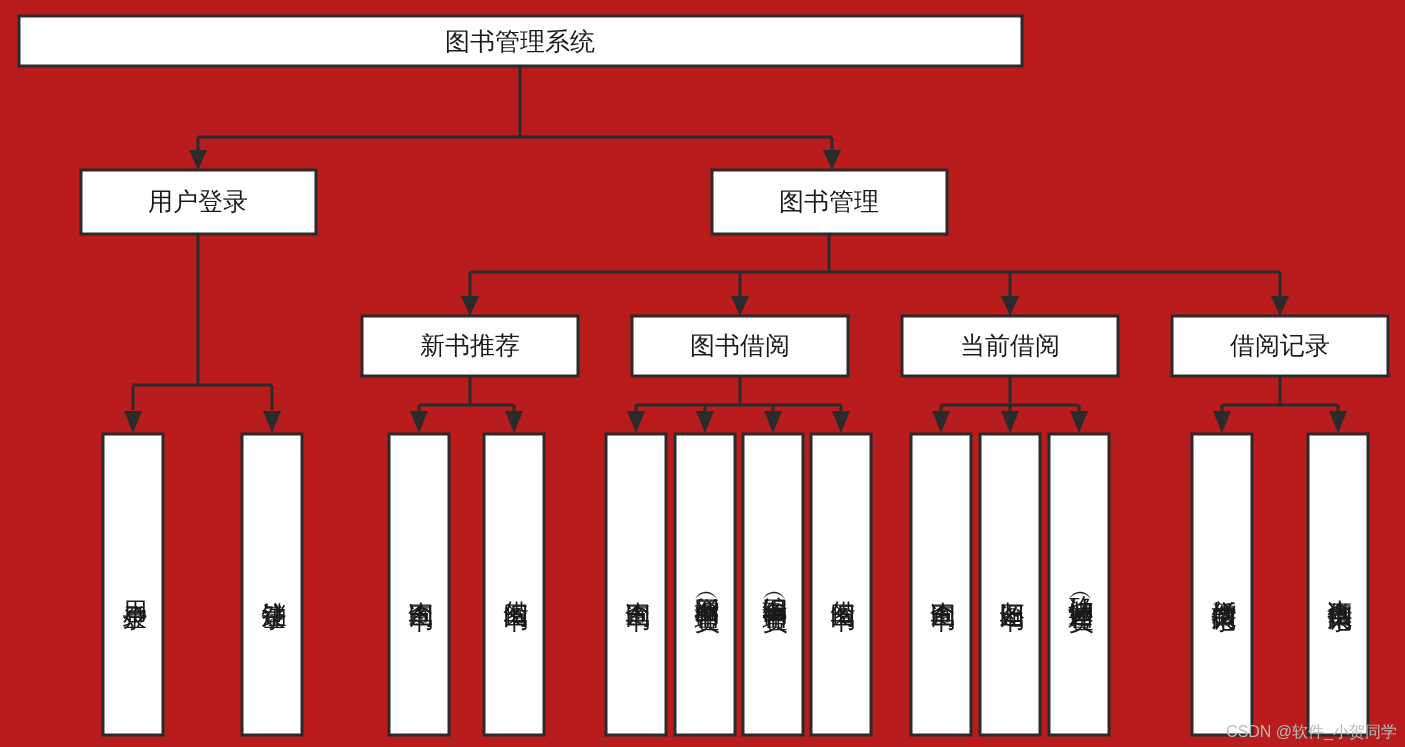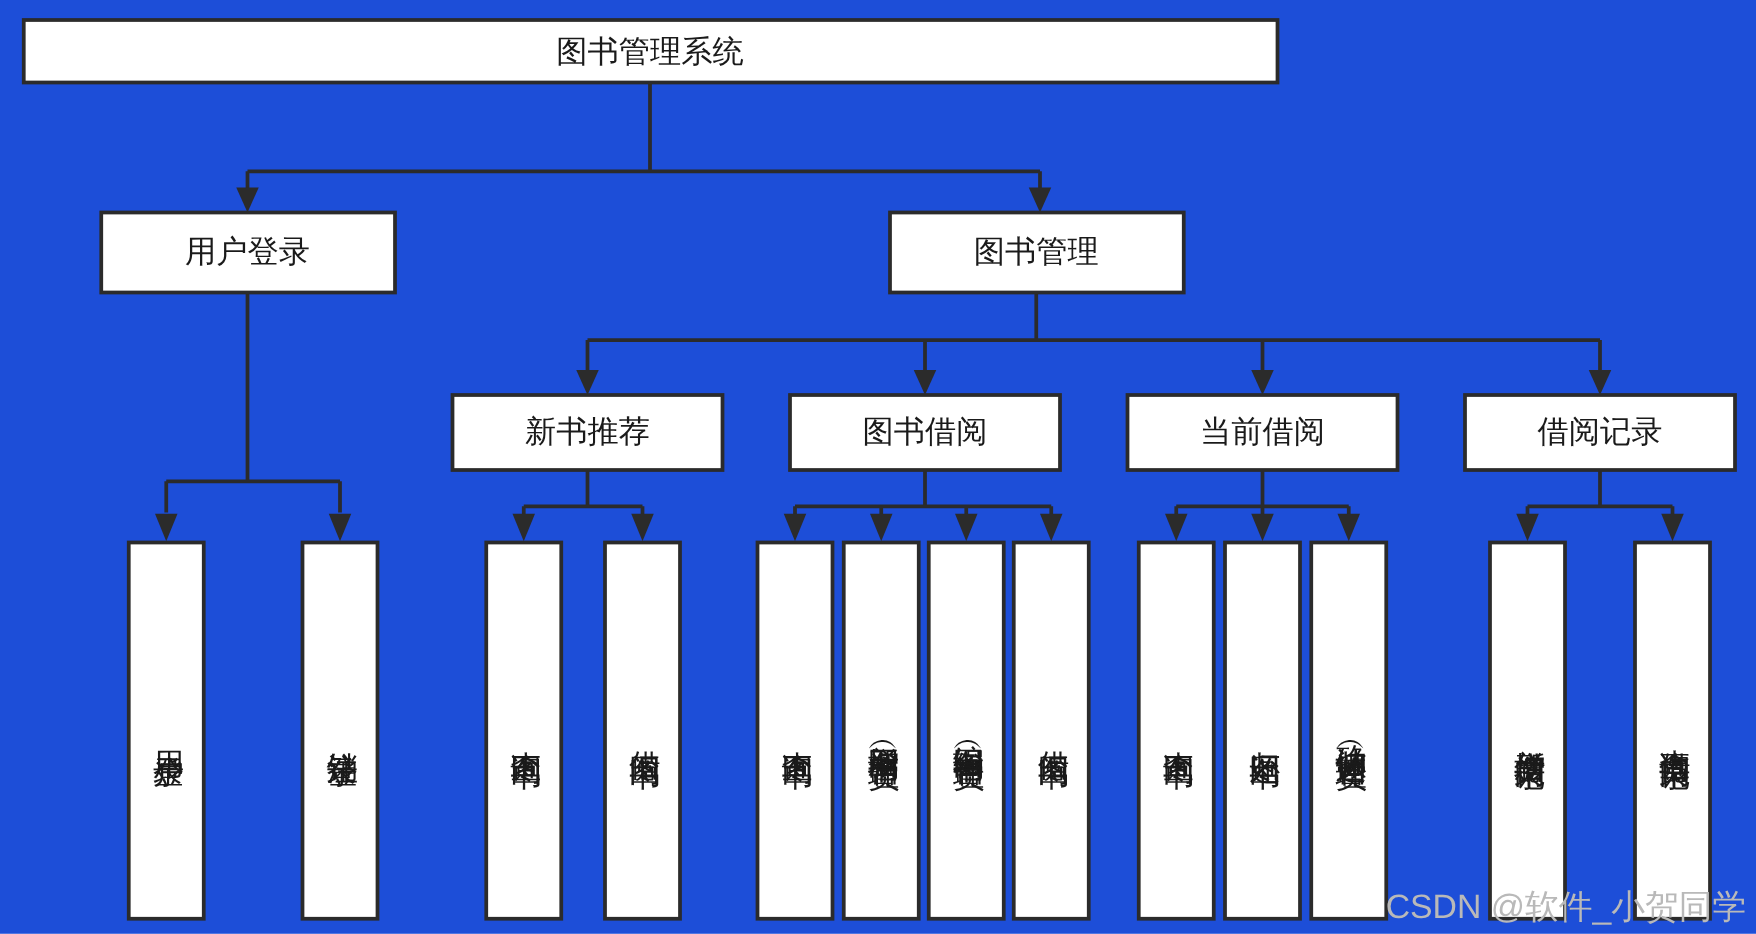--- a/index.html
+++ b/index.html
@@ -1,38 +1,38 @@
 <!DOCTYPE html>
 <html><head>
 <meta charset="utf-8">
 <style>
   html,body{margin:0;padding:0;background:#ffffff;}
   body{
     width:1405px;height:747px;
     font-family:"Liberation Sans","DejaVu Sans",sans-serif;
     overflow:hidden;
   }
-  #stage{position:relative;width:1405px;height:747px;background:#1d4ed8;}
+  #stage{position:relative;width:1405px;height:747px;background:#b91c1c;}
   svg#diagram{position:absolute;left:0;top:0;width:1405px;height:747px;display:block;}
   .box{fill:#ffffff;stroke:#2b2b2b;stroke-width:3;}
   .link{stroke:#2b2b2b;stroke-width:3;fill:none;stroke-linecap:butt;}
   .arrowhead{fill:#2b2b2b;stroke:none;}
   .lbl{
     font-family:"Liberation Sans","DejaVu Sans",sans-serif;
     fill:#1a1a1a;
     text-anchor:middle;
     dominant-baseline:middle;
   }
   .lbl-h{font-size:25px;}
   .lbl-v{font-size:25px;writing-mode:vertical-rl;text-orientation:upright;letter-spacing:2px;}
   .watermark{
     position:absolute;
     right:8px;bottom:4px;
     font-family:"Liberation Sans","DejaVu Sans",sans-serif;
-    font-size:27px;
+    font-size:16px;
     color:#b9b9b9;
     white-space:nowrap;
     pointer-events:none;
     margin-top:44px;
   }
 </style>
 </head>
 <body>
 
 <div id="stage">

